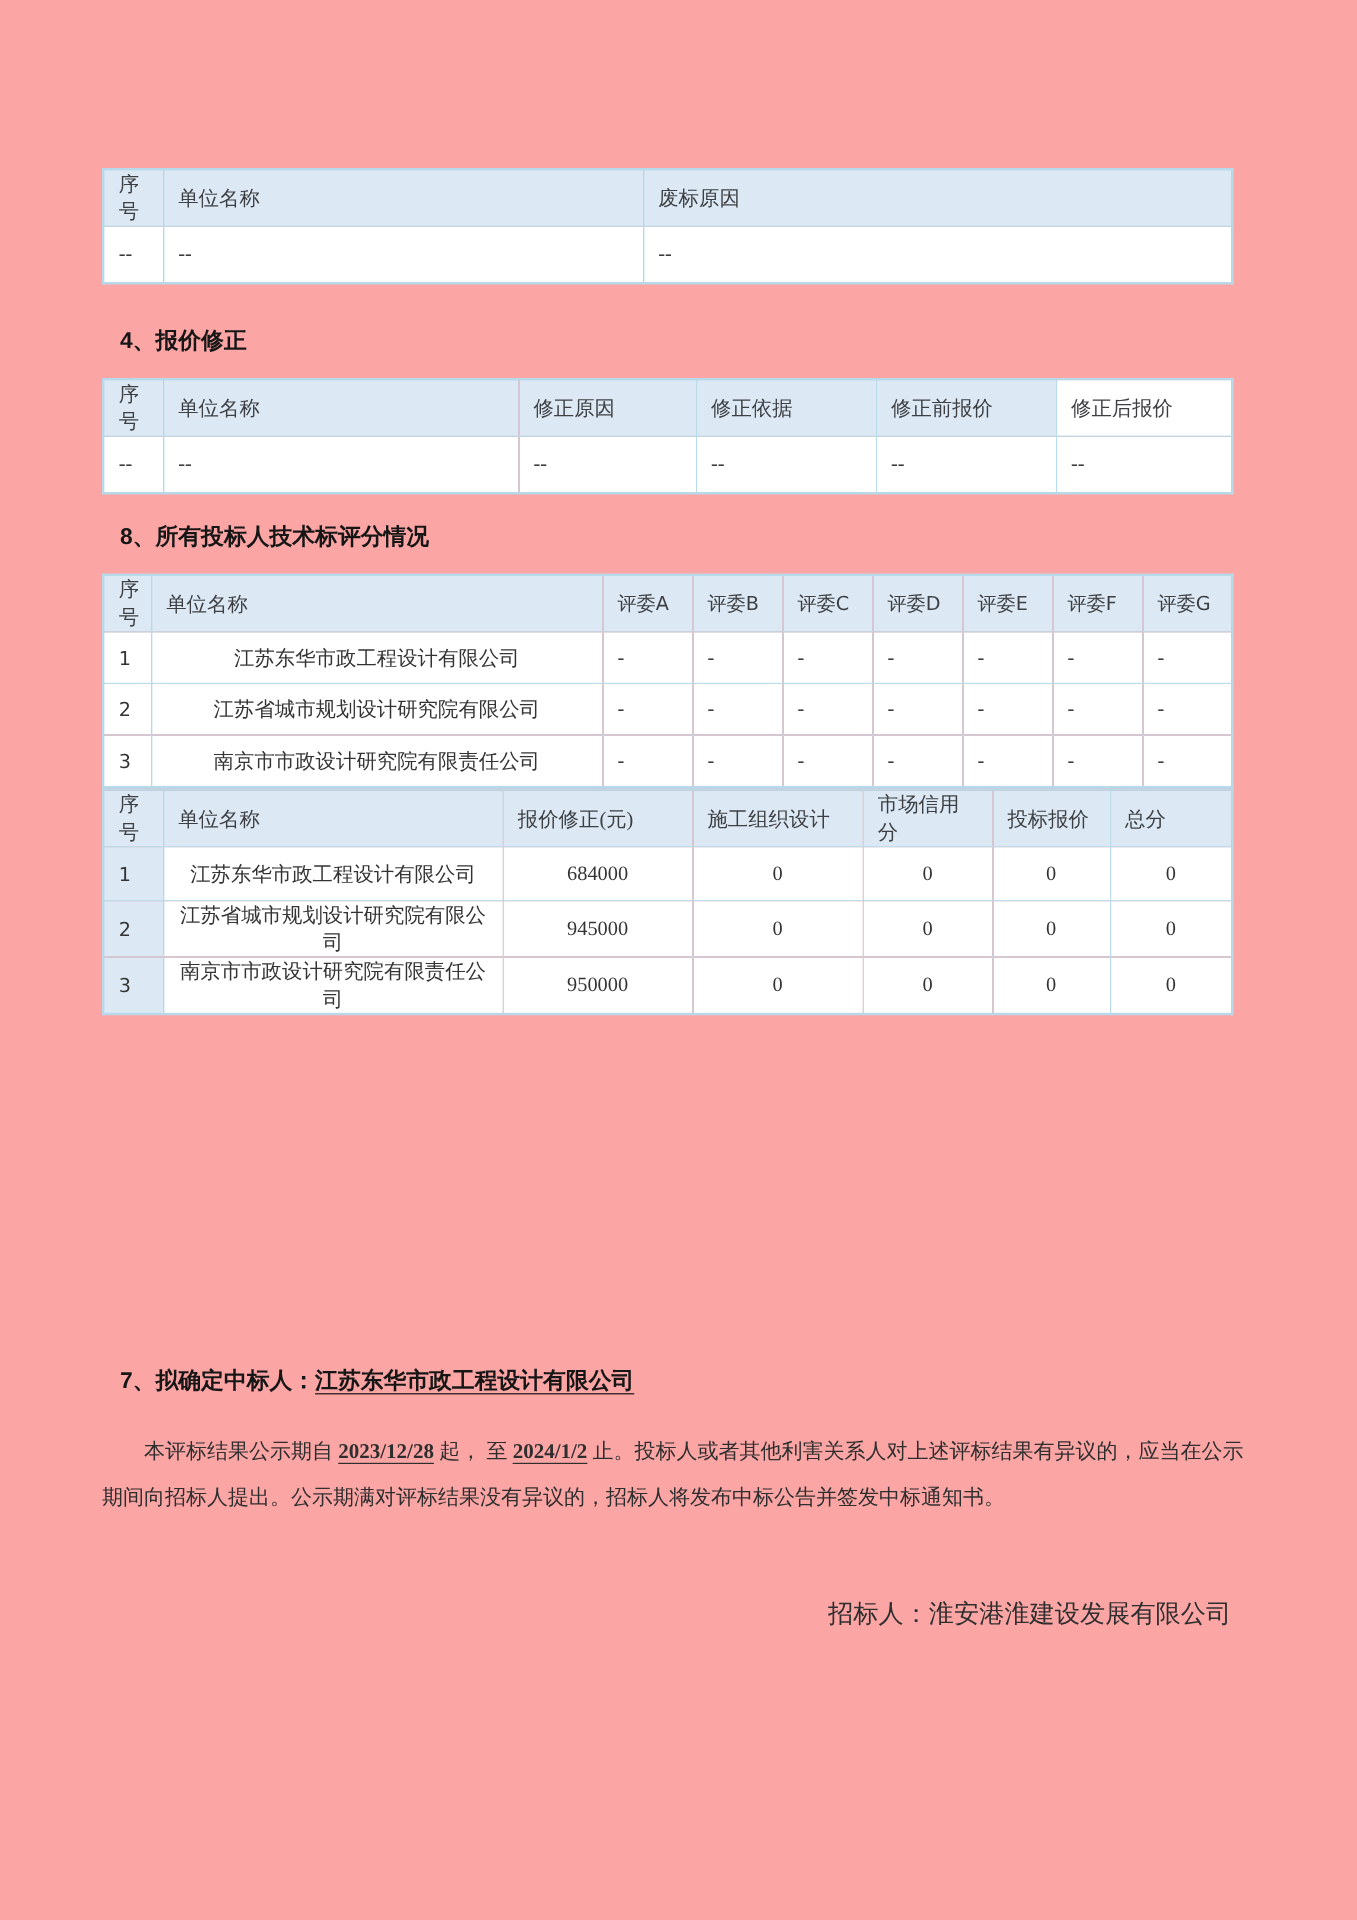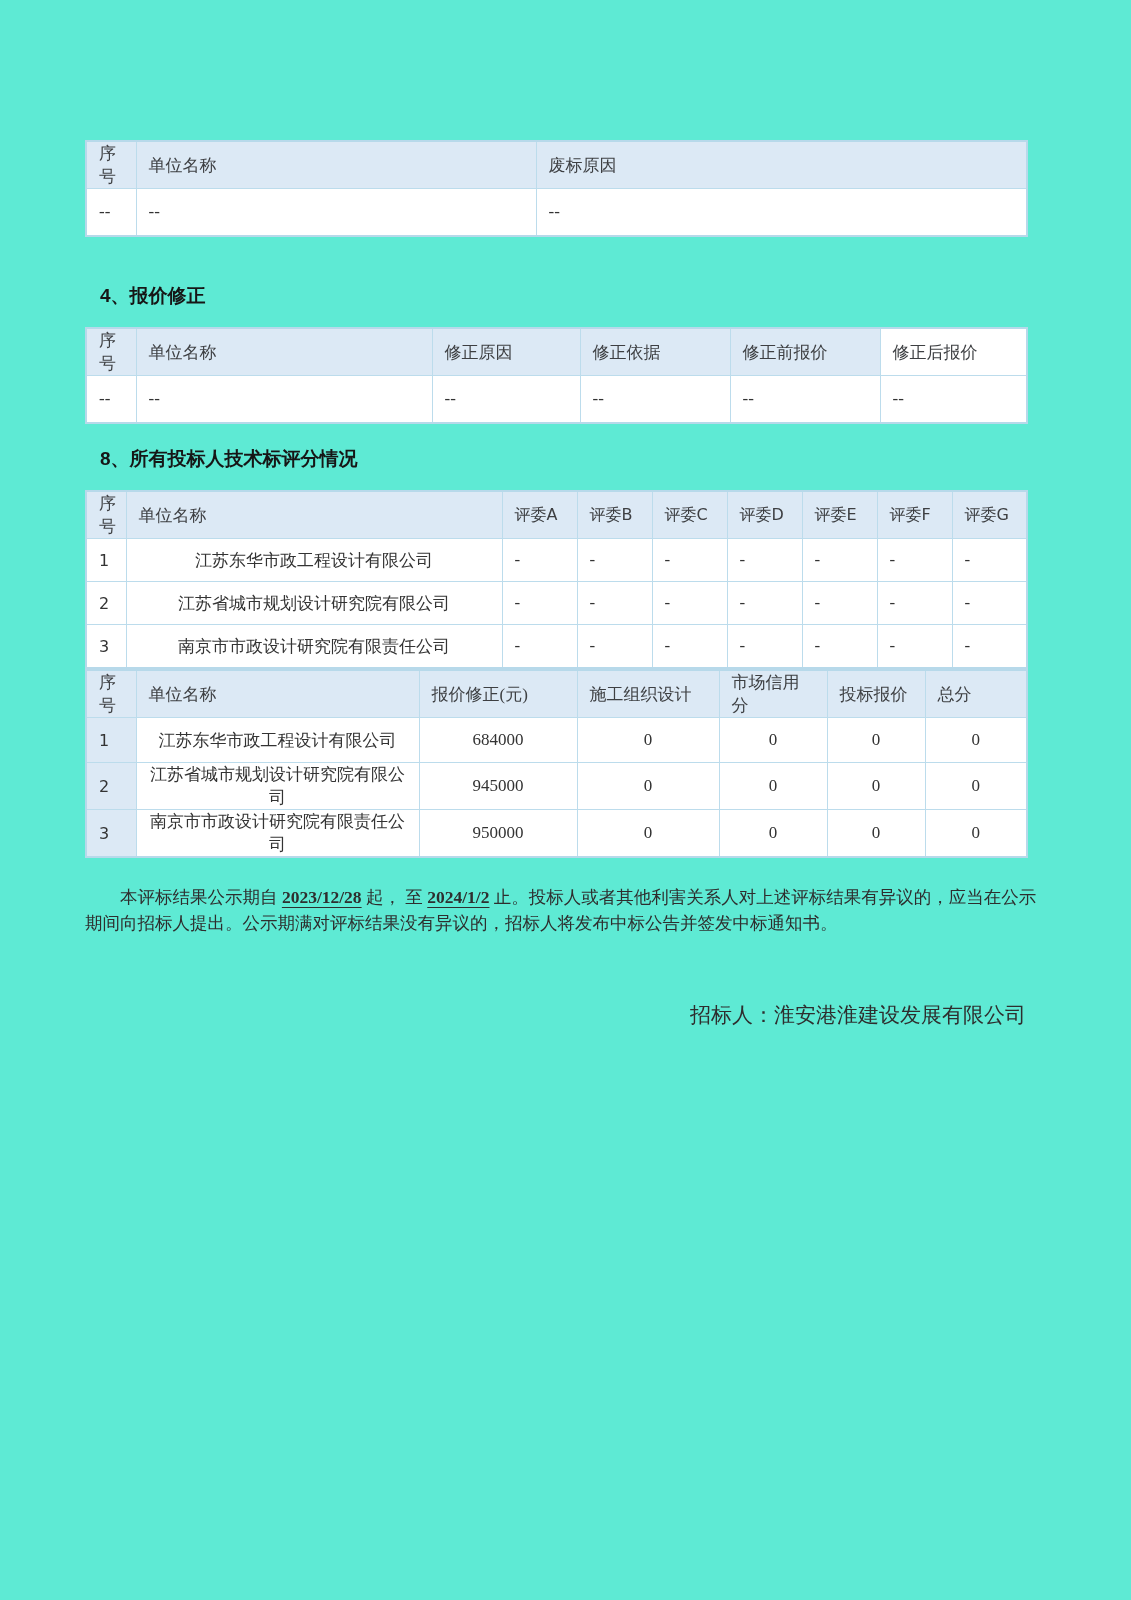--- a/index.html
+++ b/index.html
@@ -1,20 +1,20 @@
 <!DOCTYPE html>
 <html><head>
 <meta charset="utf-8">
 <style>
   html,body{margin:0;padding:0;background:#ffffff;}
   .page{
     position:relative;
     width:1131px;
     min-height:1600px;
-    background:#5eead4;
+    background:#fca5a5;
     font-family:"Liberation Serif","DejaVu Serif",serif;
     color:#333333;
     overflow:hidden;
   }
   .content{
     padding:140px 65px 0 85px;
     width:941px;
   }
   
   table.tbl{
@@ -60,34 +60,34 @@
     font-size:16px;
   }
   
   .sec-title{
     font-family:"Liberation Sans","DejaVu Sans",sans-serif;
     font-weight:bold;
     font-size:19px;
     color:#161616;
     margin:0 0 0 15px;
   }
-  .mt-t4{margin-top:46px;margin-bottom:18px;}
+  .mt-t4{margin-top:34px;margin-bottom:18px;}
   .mt-t5{margin-top:22px;margin-bottom:18px;}
   .mt-t6{margin-top:22px;margin-bottom:14px;}
   .mt-t7{margin-top:292px;}
   .winner{
     text-decoration:underline;
     text-underline-offset:4px;
   }
   
   .notice{
     margin:26px 0 0 0;
     width:962px;
     font-size:17.5px;
-    line-height:26px;
+    line-height:38px;
     color:#2e2e2e;
     text-indent:2em;
   }
   .notice b u{
     text-underline-offset:4px;
   }
   
   .footer{
     margin-top:56px;
     width:941px;
@@ -268,20 +268,23 @@
             <td>南京市市政设计研究院有限责任公司</td>
             <td>950000</td>
             <td>0</td>
             <td>0</td>
             <td>0</td>
             <td>0</td>
           </tr>
         </tbody>
       </table>
 
+    <div class="sec-title mt-t7">
+      <span>7、拟确定中标人：</span><span class="winner">江苏东华市政工程设计有限公司</span>
+    </div>
 
     <p class="notice">
       <span>本评标结果公示期自 </span><b><u>2023/12/28</u></b><span> 起， 至 </span><b><u>2024/1/2</u></b><span> 止。投标人或者其他利害关系人对上述评标结果有异议的，应当在公示期间向招标人提出。公示期满对评标结果没有异议的，招标人将发布中标公告并签发中标通知书。</span>
     </p>
 
     <div class="footer">
       <div>招标人：淮安港淮建设发展有限公司</div>
     </div>
 
   </div>

